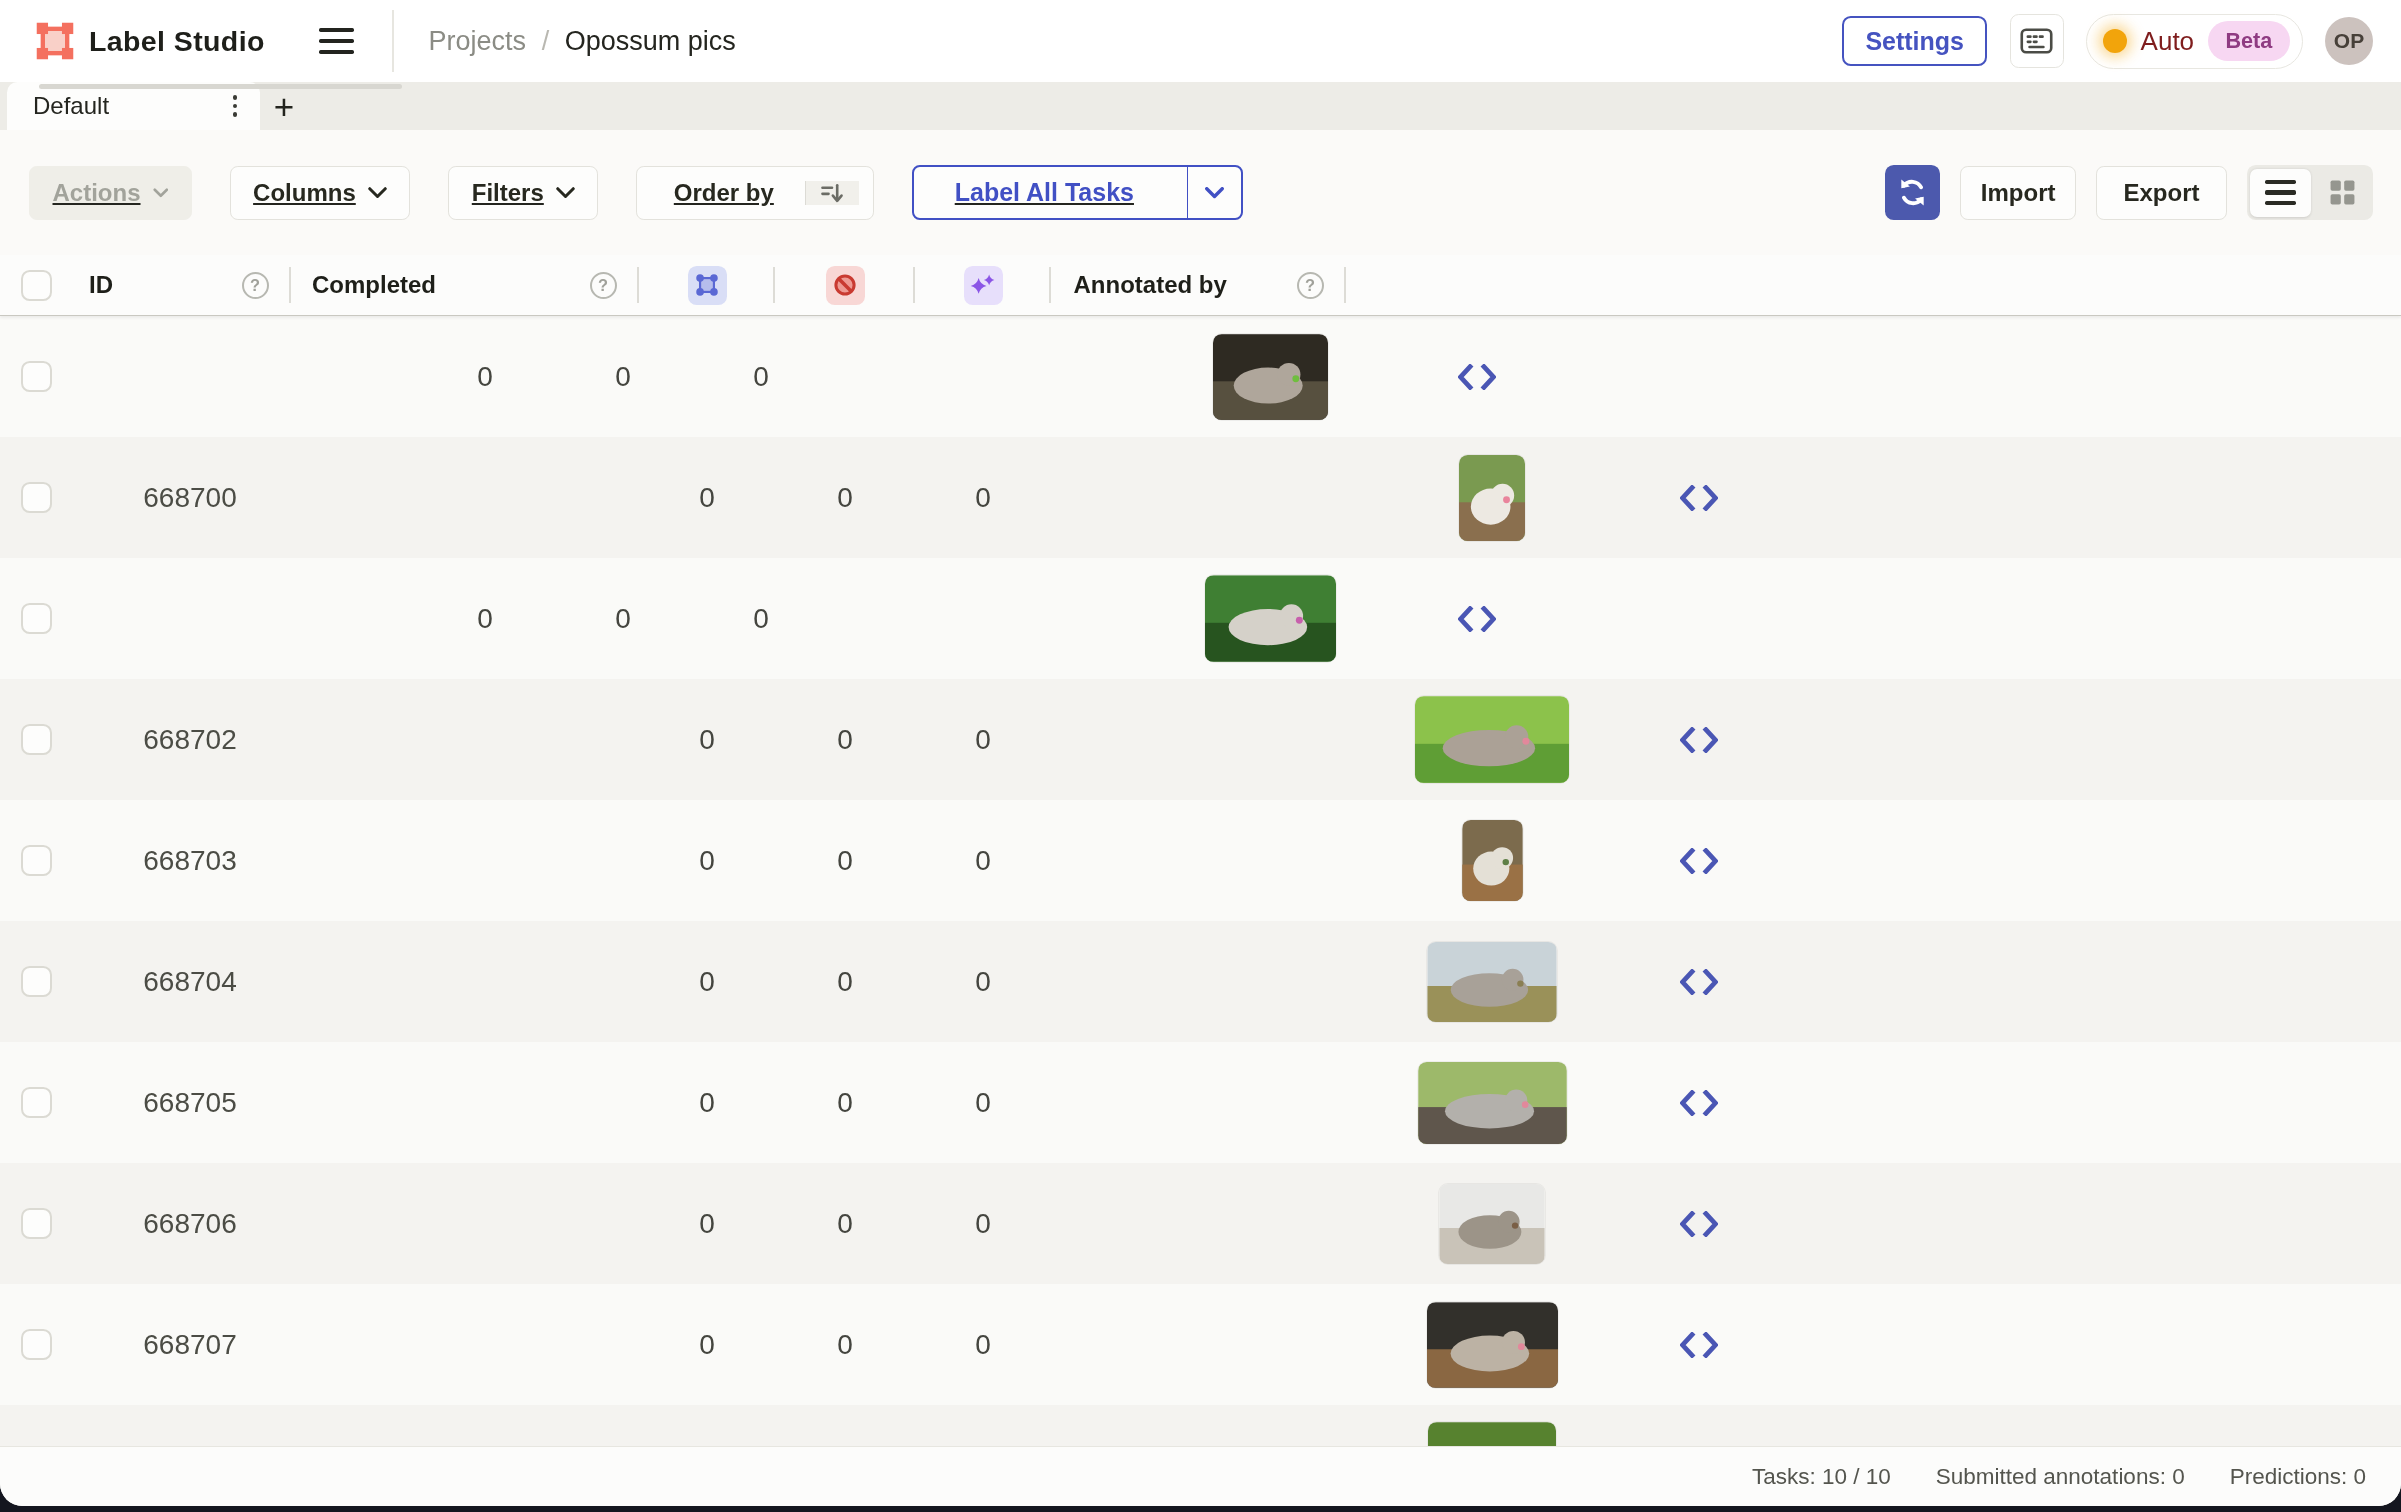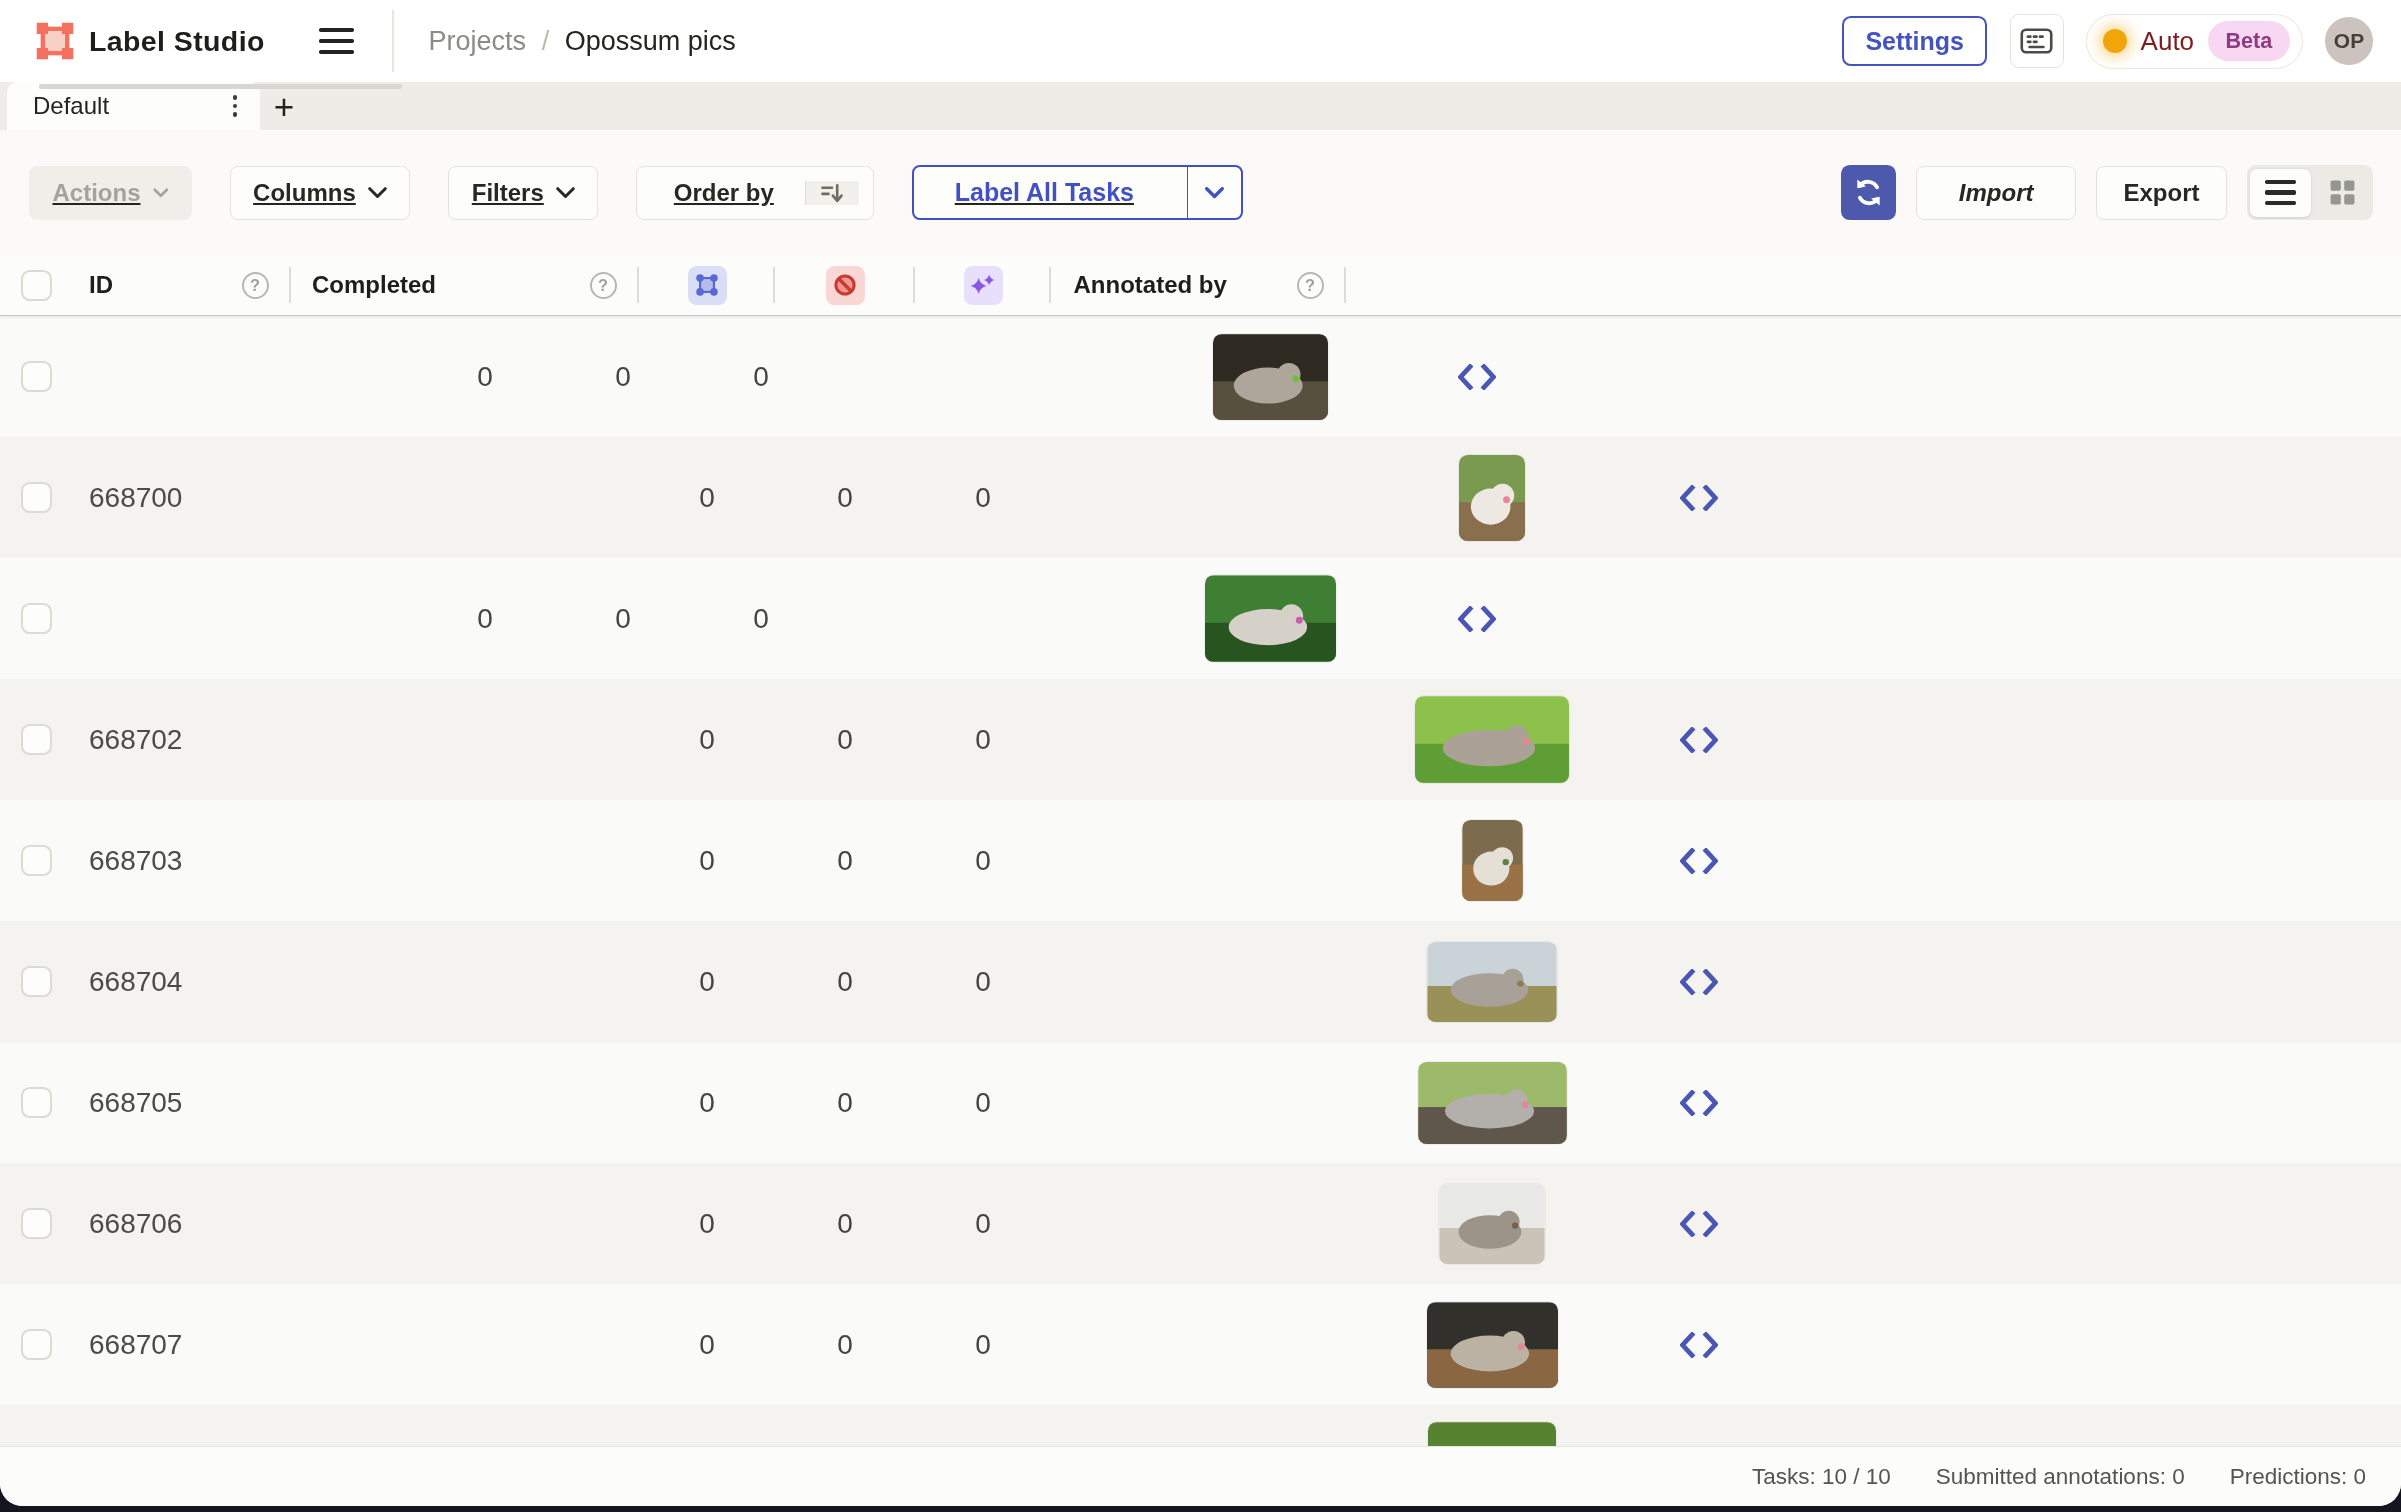--- a/index.html
+++ b/index.html
@@ -108,21 +108,21 @@
     border-bottom:1.7px solid #C9C8C1; box-shadow:0 1.7px 2.6px rgba(0,0,0,.06);
     position:relative; z-index:2;
   }
   .tbody { height:1130px; overflow:hidden; }
   .trow { height:121px; display:flex; align-items:center; }
   .trow.alt-a { background:#FAFAF8; }
   .trow.alt-b { background:#F4F3F0; }
 
   .col { display:flex; align-items:center; height:100%; }
   .col-check { width:69px; padding-left:21px; }
-  .col-id { width:222px; padding-left:20px; }
+  .col-id { width:222px; padding-left:20px;justify-content:center; }
   .col-completed { width:348px; padding-left:21px; }
   .col-ic { width:136px; justify-content:center; }
   .col-ic2 { width:140px; justify-content:center; }
   .col-annotated { width:295px; padding-left:22.5px; }
   .col-captioning { width:292px; justify-content:center; }
   .col-source { width:121px; justify-content:center; }
   .col-spacer { flex:1; }
   .thead .col { position:relative; }
   .thead .with-div::after { content:""; position:absolute; right:0; top:12px; height:36px; width:1.7px; background:#DDDCD6; }
 
@@ -259,21 +259,21 @@
     </div>
     <div class="toolbar-right">
       <button class="refresh-btn">
         <svg width="31" height="31" viewBox="0 0 36 36">
           <path d="M28 12 A12 12 0 0 0 8 10" fill="none" stroke="#FFFFFF" stroke-width="4.5" stroke-linecap="round"></path>
           <polygon points="5,3 5,13 15,11" fill="#FFFFFF"></polygon>
           <path d="M8 24 A12 12 0 0 0 28 26" fill="none" stroke="#FFFFFF" stroke-width="4.5" stroke-linecap="round"></path>
           <polygon points="31,33 31,23 21,25" fill="#FFFFFF"></polygon>
         </svg>
       </button>
-      <button class="btn" style="padding:0 42px;font-style:italic;">Import</button>
+      <button class="btn" style="padding:0 20px;">Import</button>
       <button class="btn" style="padding:0 26px;">Export</button>
       <div class="view-toggle">
         <span class="vt-seg vt-list">
           <span class="bars">
               <span></span>
               <span></span>
               <span></span>
             </span>
         </span>
         <span class="vt-seg vt-grid">

